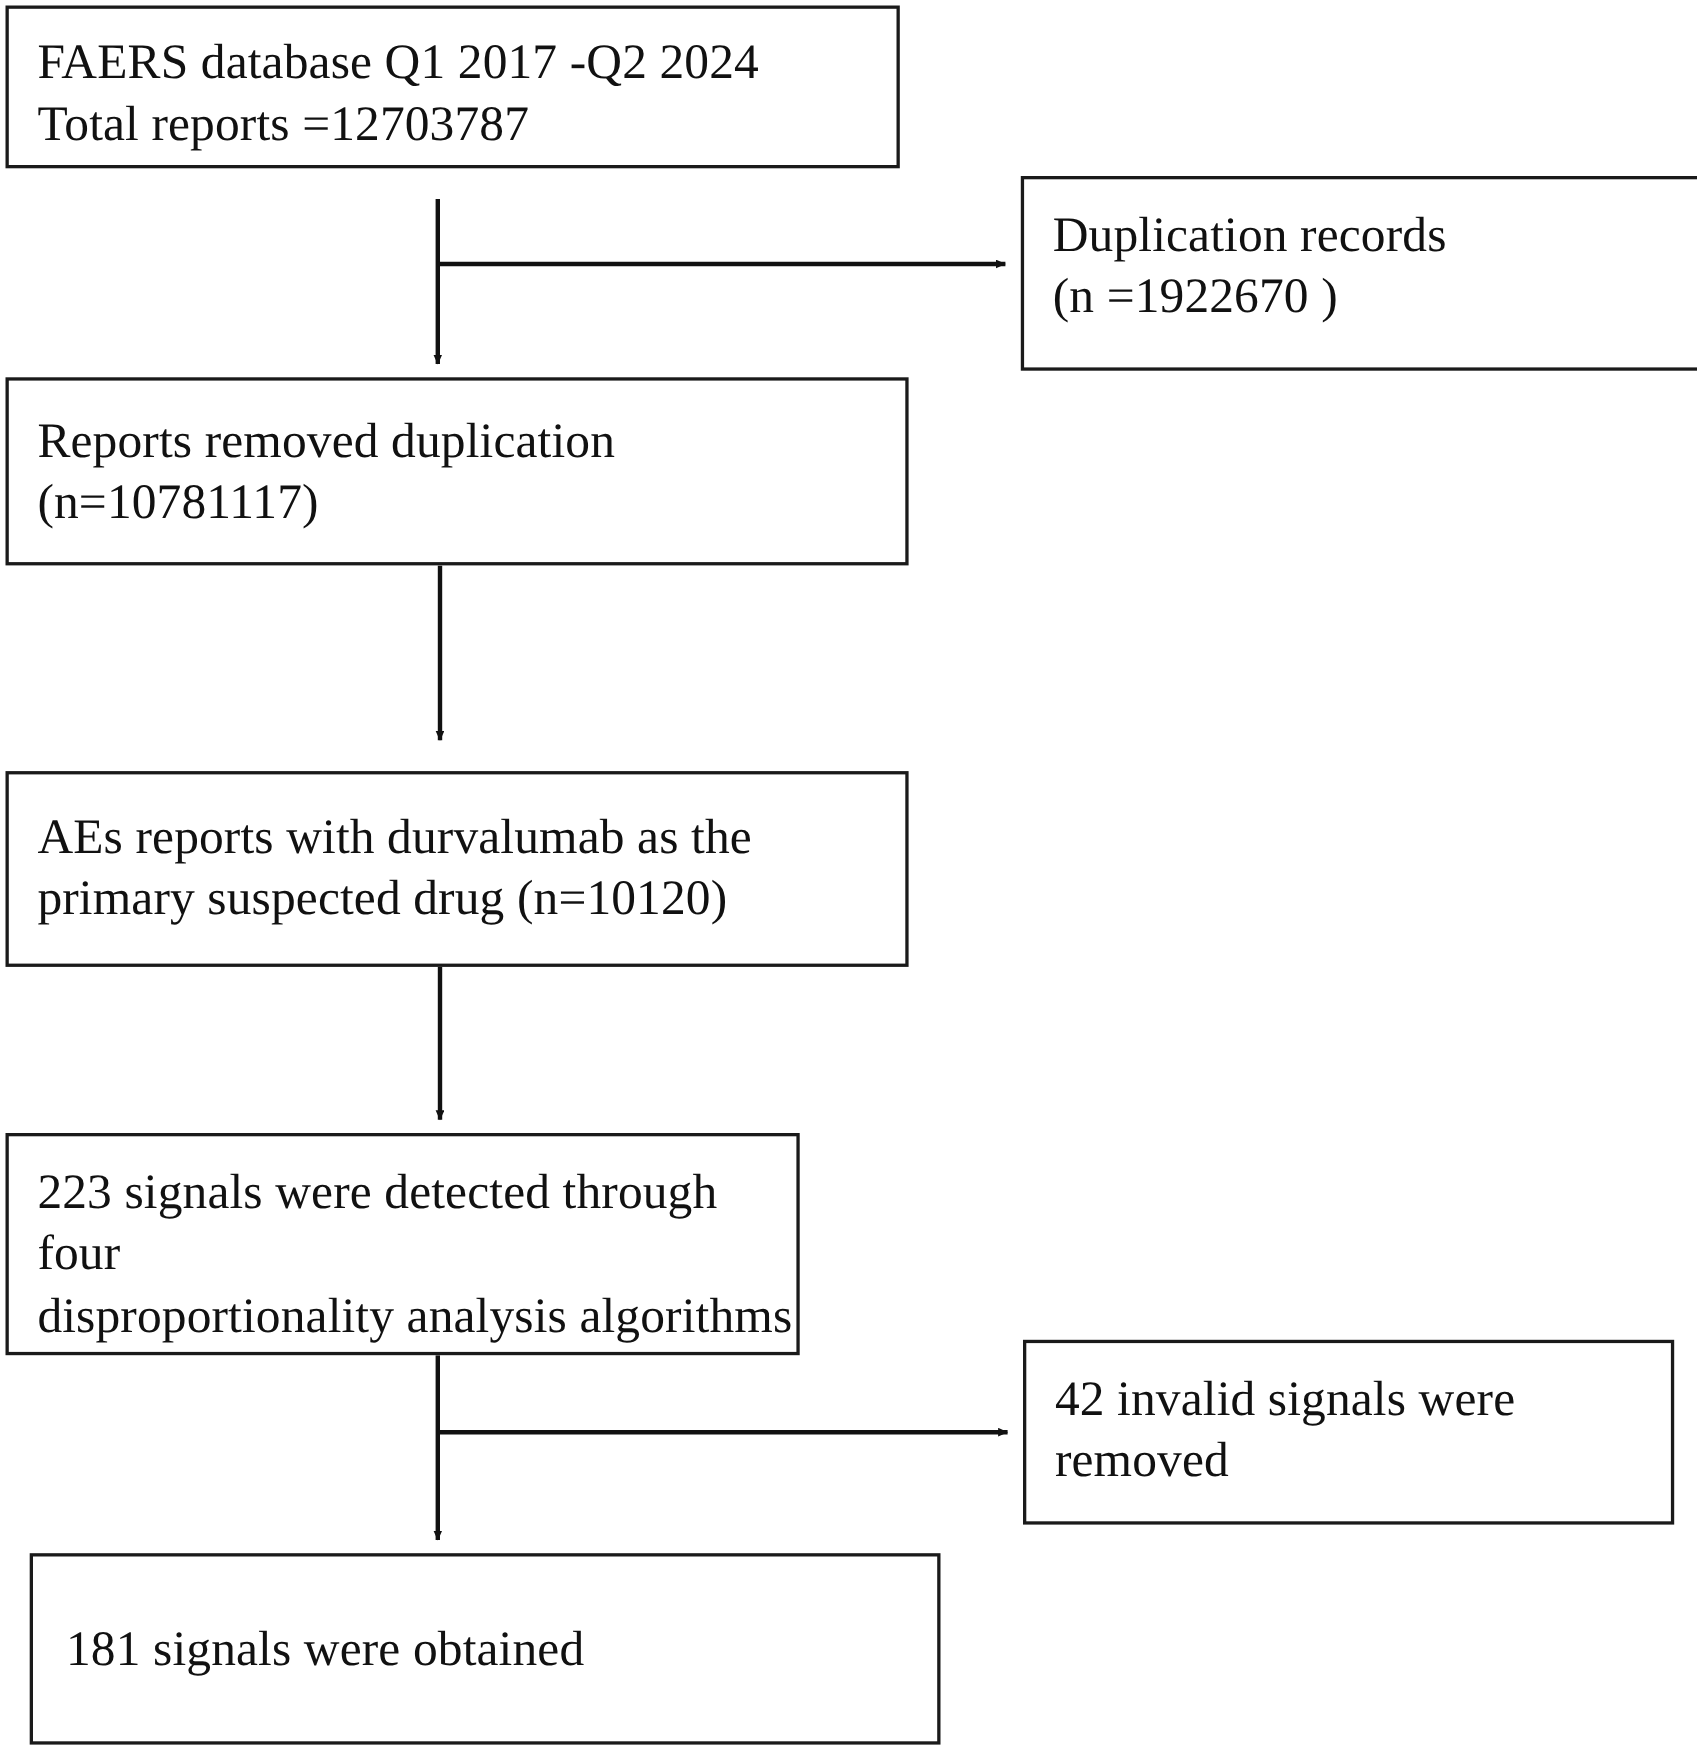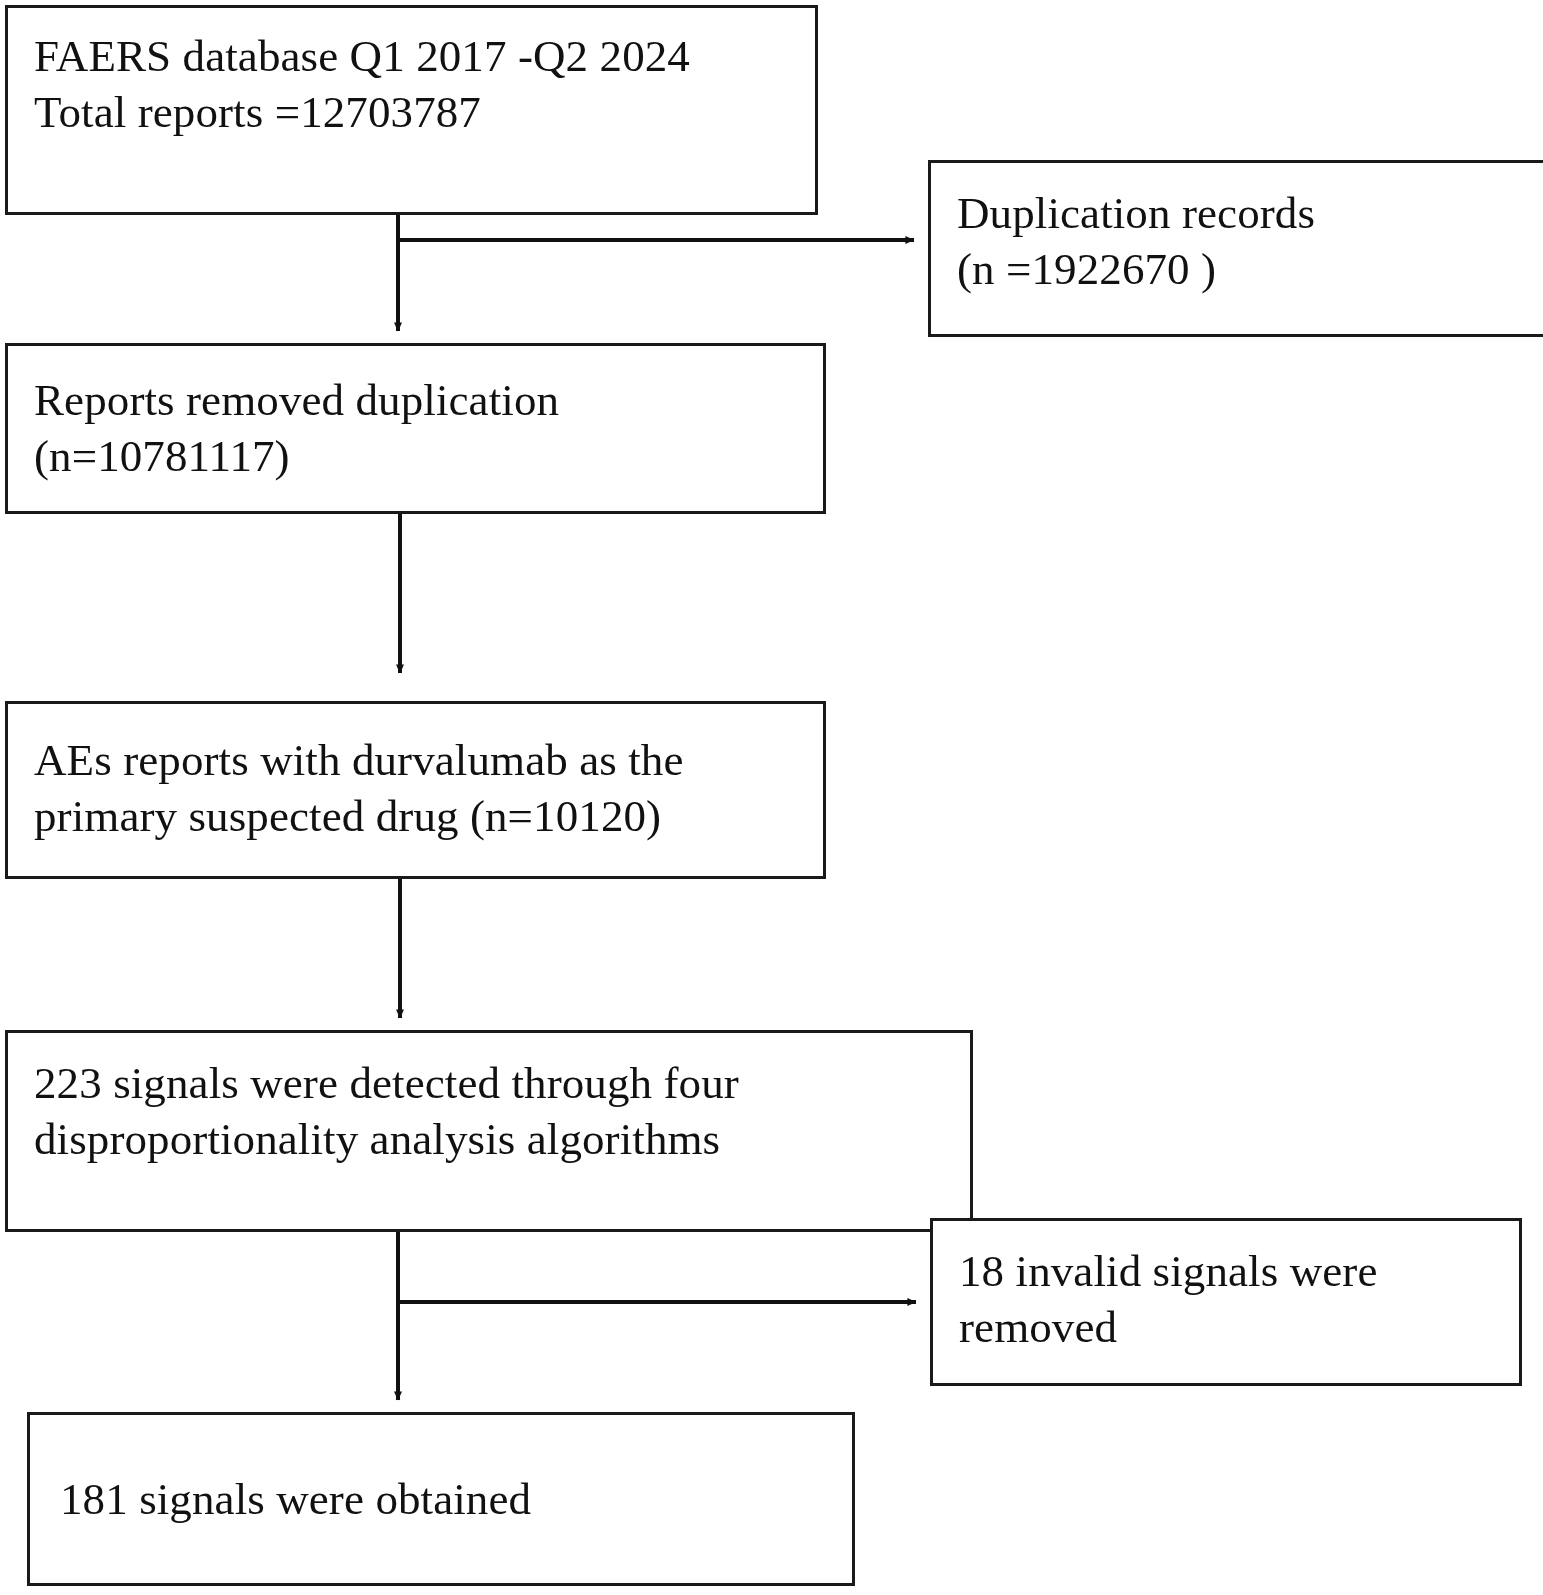--- a/index.html
+++ b/index.html
@@ -26,29 +26,29 @@
   }
   .flow-box .box-text {
     padding: 0 0 0 26px;
     font-size: 45px;
     line-height: 1.25;
     color: #111111;
     white-space: pre-line;
     letter-spacing: 0.1px;
   }
   
-  #box-source        { left: 5px;   top: 5px;    width: 813px; height: 210px; }
+  #box-source        { left: 5px;   top: 5px;    width: 813px; height: 148px; }
   #box-duplicates    { left: 928px; top: 160px;  width: 724px; height: 177px; }
   #box-dedup         { left: 5px;   top: 343px;  width: 821px; height: 171px; }
   #box-dedup .box-text     { align-self: flex-start; padding-top: 26px; }
   #box-source .box-text    { align-self: flex-start; padding-top: 20px; }
   #box-duplicates .box-text{ align-self: flex-start; padding-top: 22px; }
   #box-ae-reports    { left: 5px;   top: 685px;  width: 821px; height: 178px; margin-top: 16px; }
   #box-ae-reports .box-text{ align-self: flex-start; padding-top: 28px; }
-  #box-signals       { left: 5px;   top: 1030px; width: 968px; height: 202px; }
+  #box-signals       { left: 5px;   top: 1030px; width: 722px; height: 202px; }
   #box-signals .box-text   { align-self: flex-start; padding-top: 22px; }
   #box-invalid       { left: 930px; top: 1218px; width: 592px; height: 168px; }
   #box-invalid .box-text   { align-self: flex-start; padding-top: 22px; }
   #box-final         { left: 27px;  top: 1412px; width: 828px; height: 174px; }
   #box-final .box-text     { align-self: center; padding-left: 30px; }
 
   #connectors {
     position: absolute;
     left: 0; top: 0;
     width: 1543px;
@@ -112,21 +112,21 @@
     <div class="box-text">AEs reports with durvalumab as the
 primary suspected drug (n=10120)</div>
   </div>
 
   <div class="flow-box" id="box-signals">
     <div class="box-text">223 signals were detected through four
 disproportionality analysis algorithms</div>
   </div>
 
   <div class="flow-box" id="box-invalid">
-    <div class="box-text">18 invalid signals were
+    <div class="box-text">42 invalid signals were
 removed</div>
   </div>
 
   <div class="flow-box" id="box-final">
     <div class="box-text">181 signals were obtained</div>
   </div>
 
 </div>
 
 </body></html>

